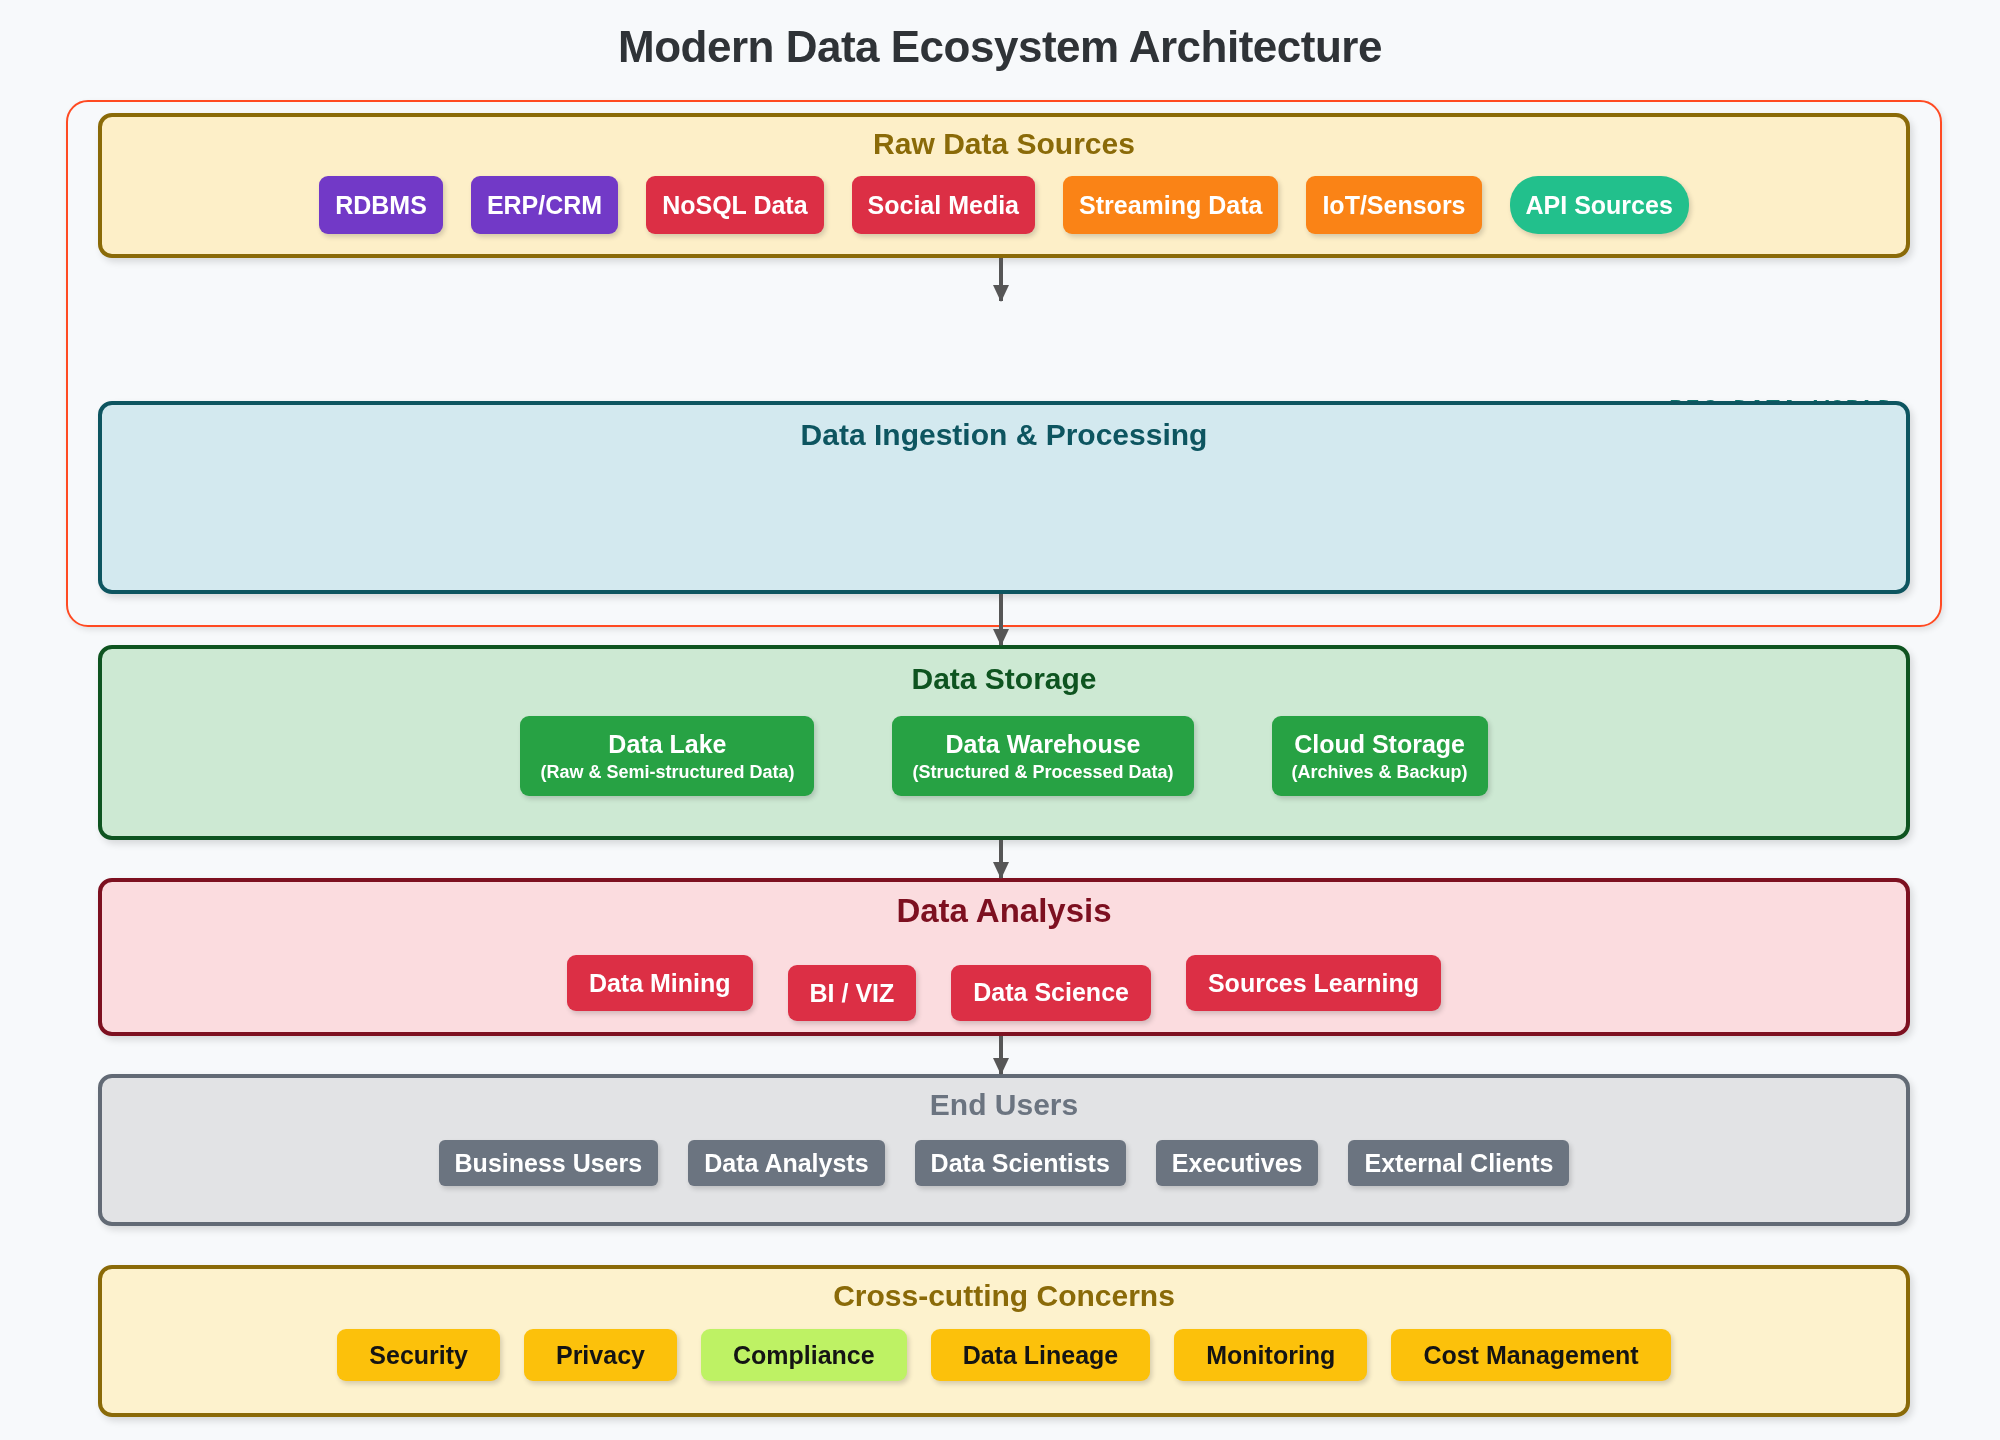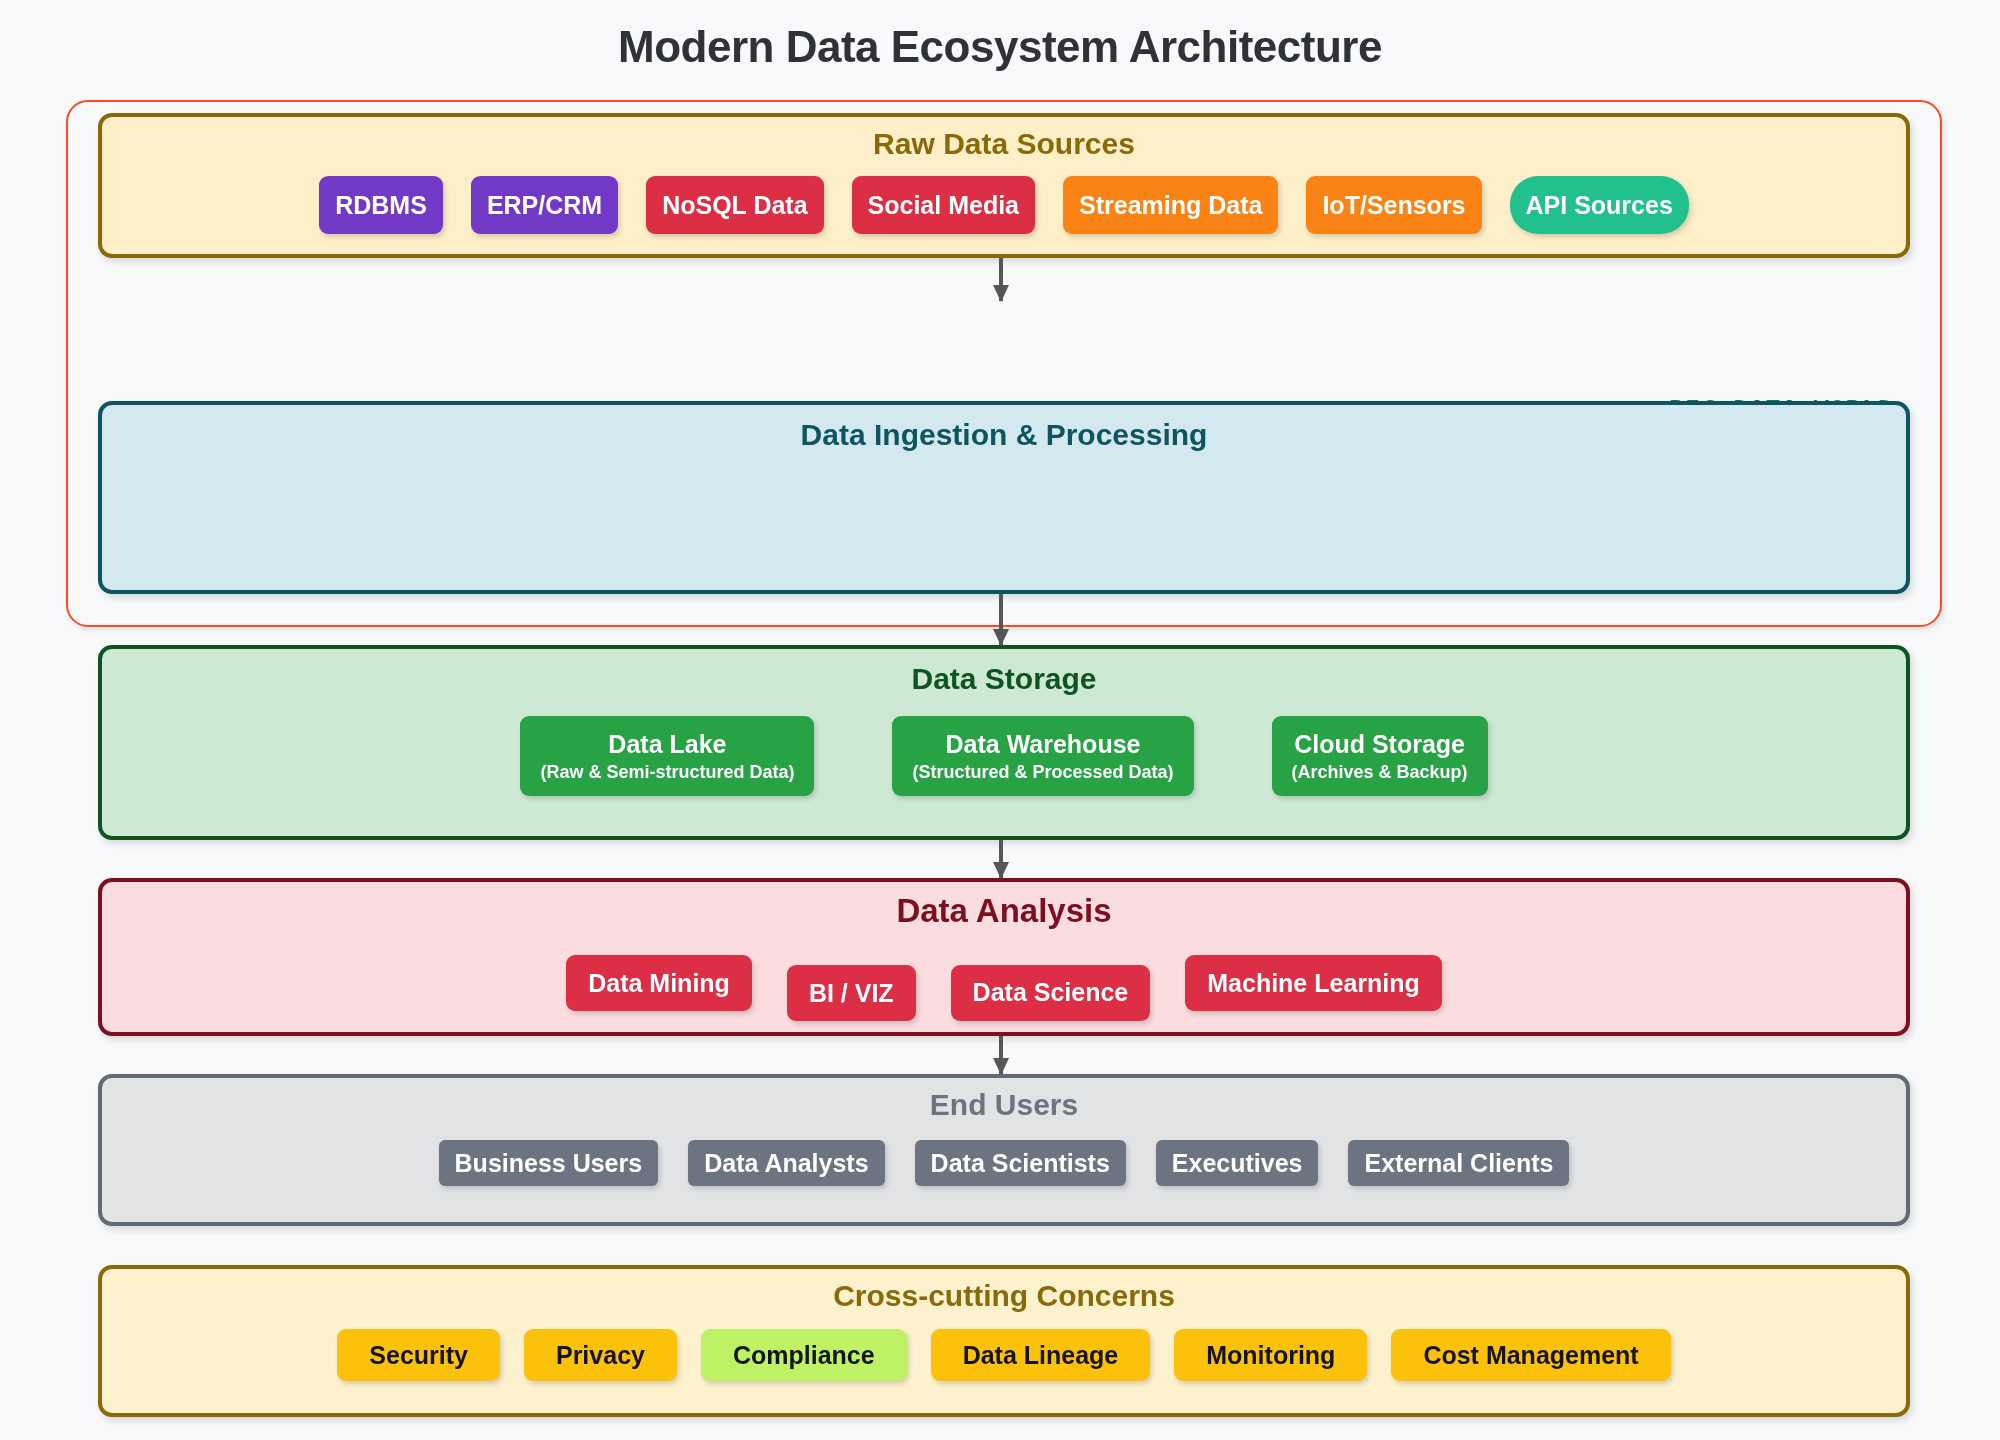--- a/index.html
+++ b/index.html
@@ -252,21 +252,21 @@
         <div class="chip" style="background: rgb(220, 47, 69);">
           <span>Data Mining</span>
         </div>
         <div class="chip" style="background: rgb(220, 47, 69); margin-top: 20px;">
           <span>BI / VIZ</span>
         </div>
         <div class="chip" style="background: rgb(220, 47, 69); margin-top: 19px;">
           <span>Data Science</span>
         </div>
         <div class="chip" style="background: rgb(220, 47, 69);">
-          <span>Machine Learning</span>
+          <span>Sources Learning</span>
         </div>
       </div>
   </div>
 
   <div class="panel" id="panel-users" style="background: rgb(226, 227, 229); border-color: rgb(98, 106, 117);">
     <div class="panel-title" style="color: rgb(107, 116, 128);">End Users</div>
     <div class="chip-row">
         <div class="chip" style="background: rgb(107, 116, 128);">
           <span>Business Users</span>
         </div>

